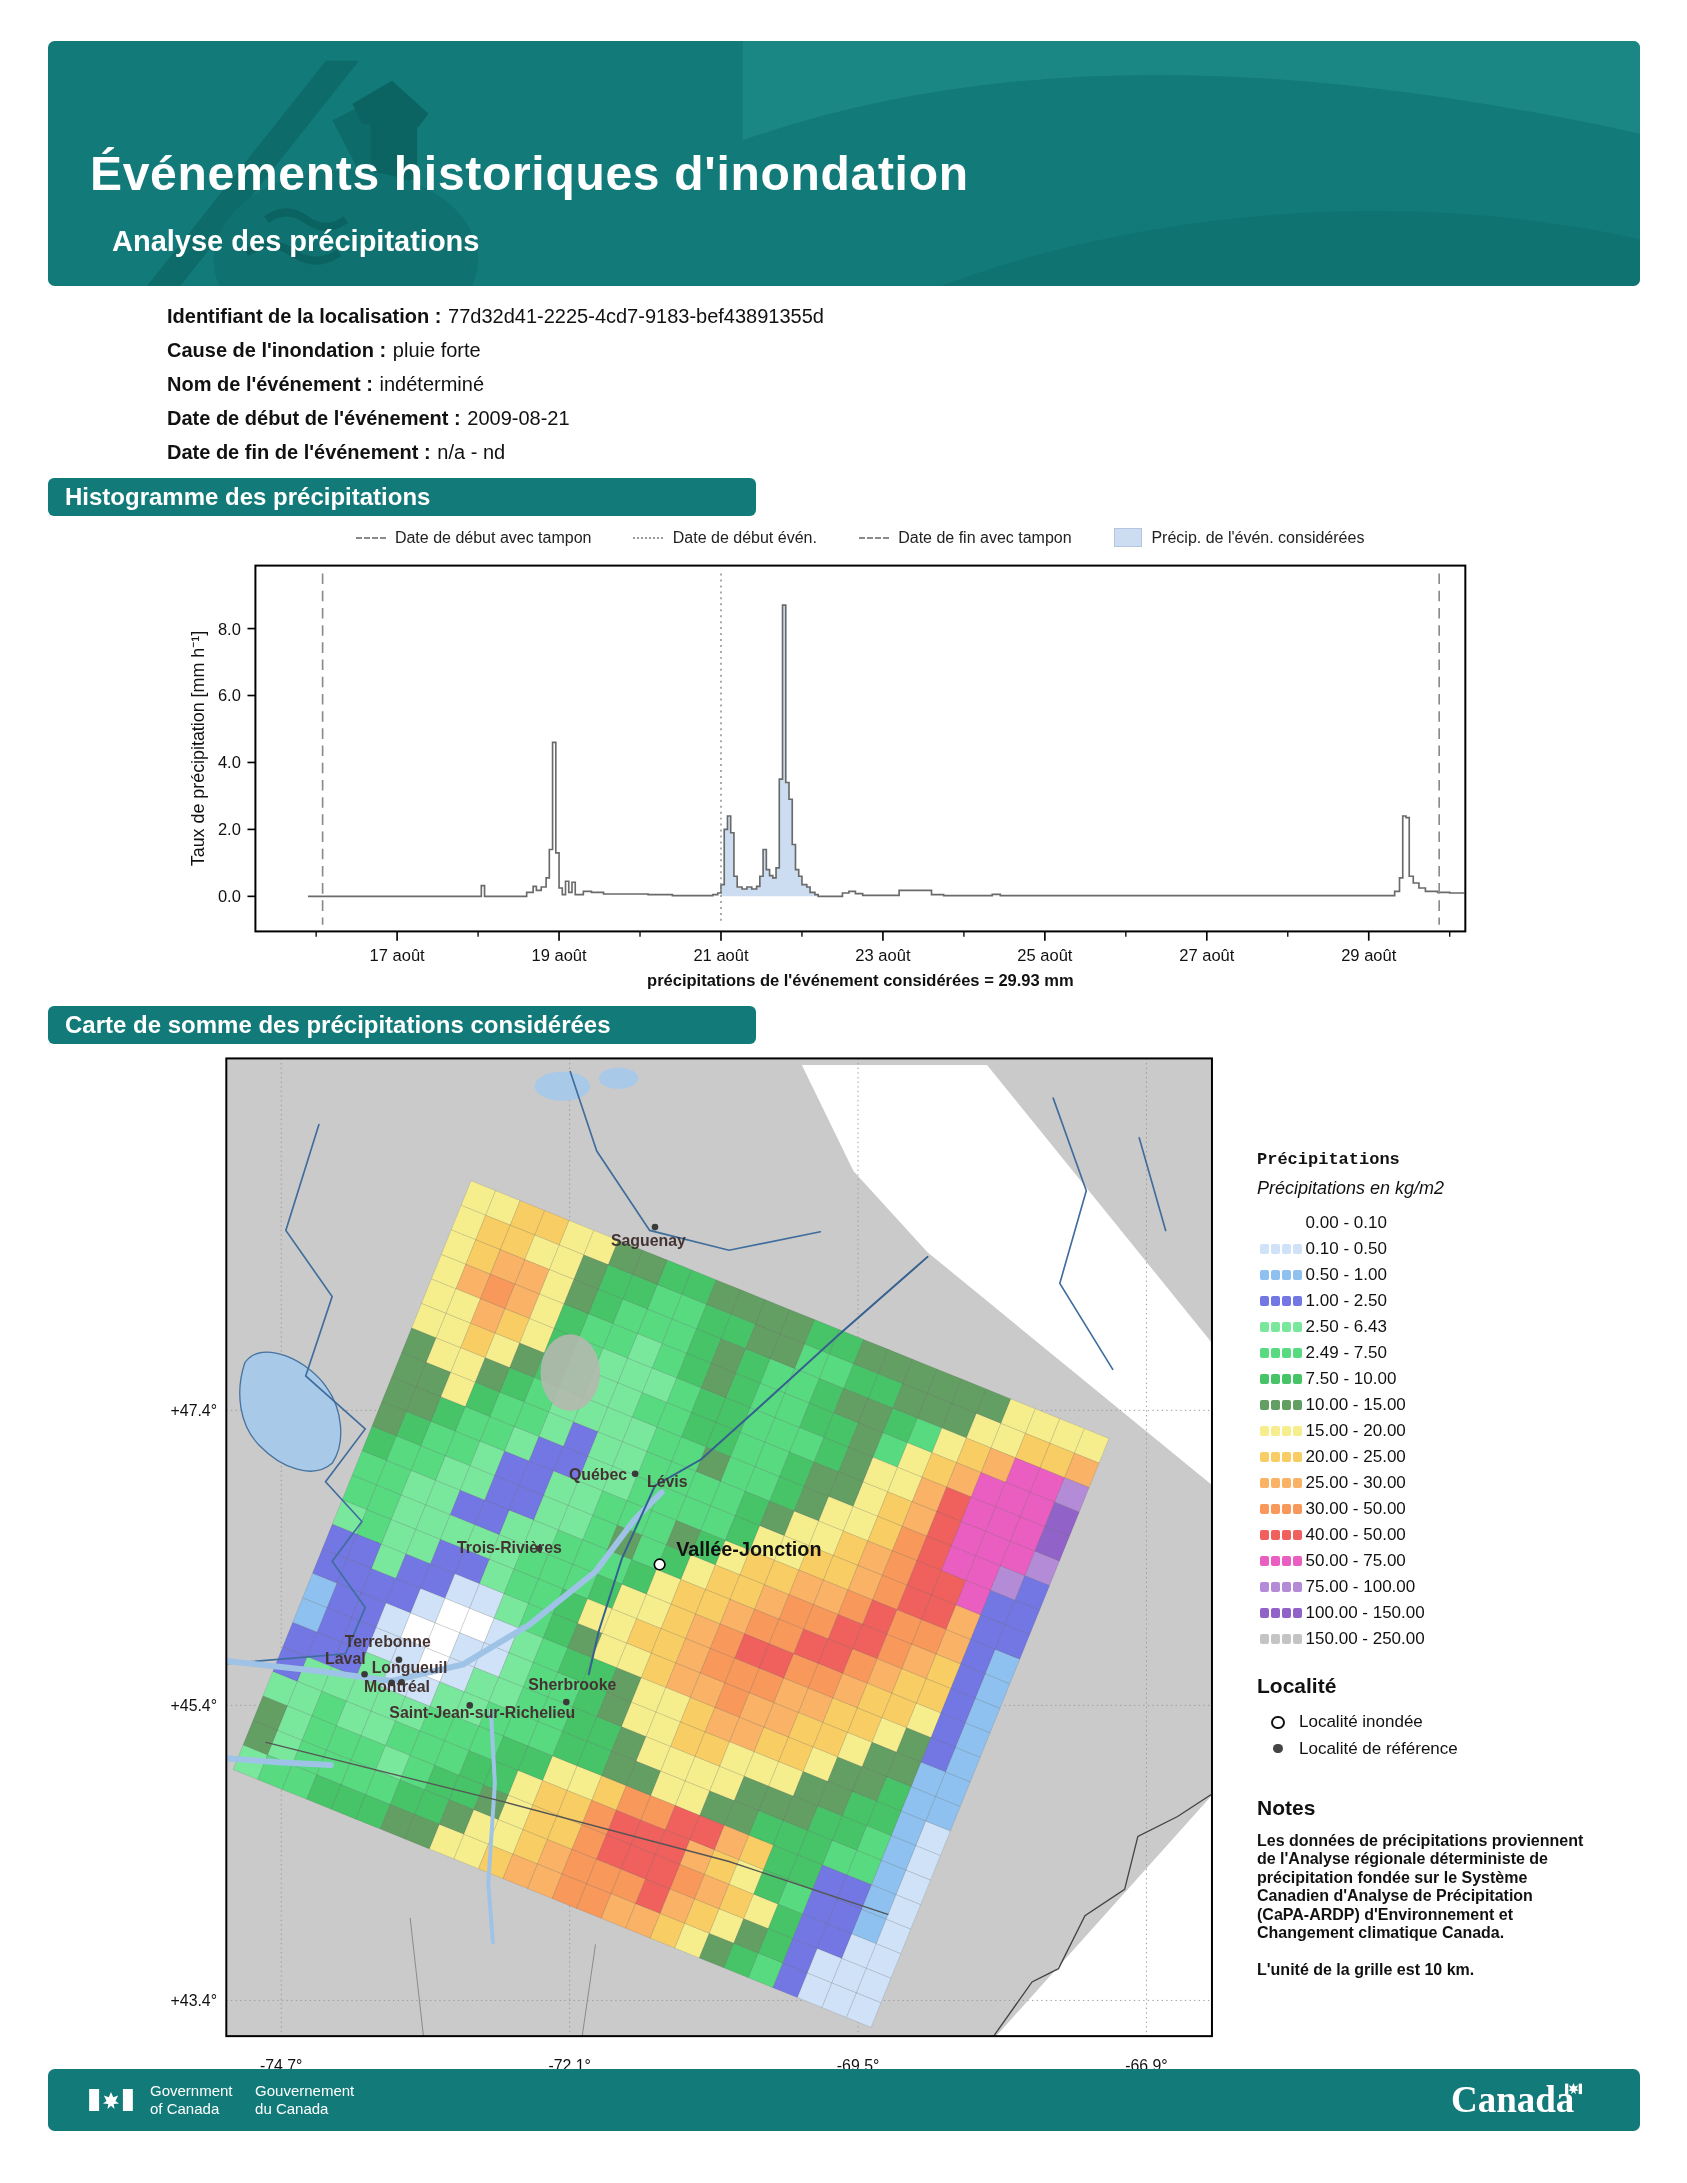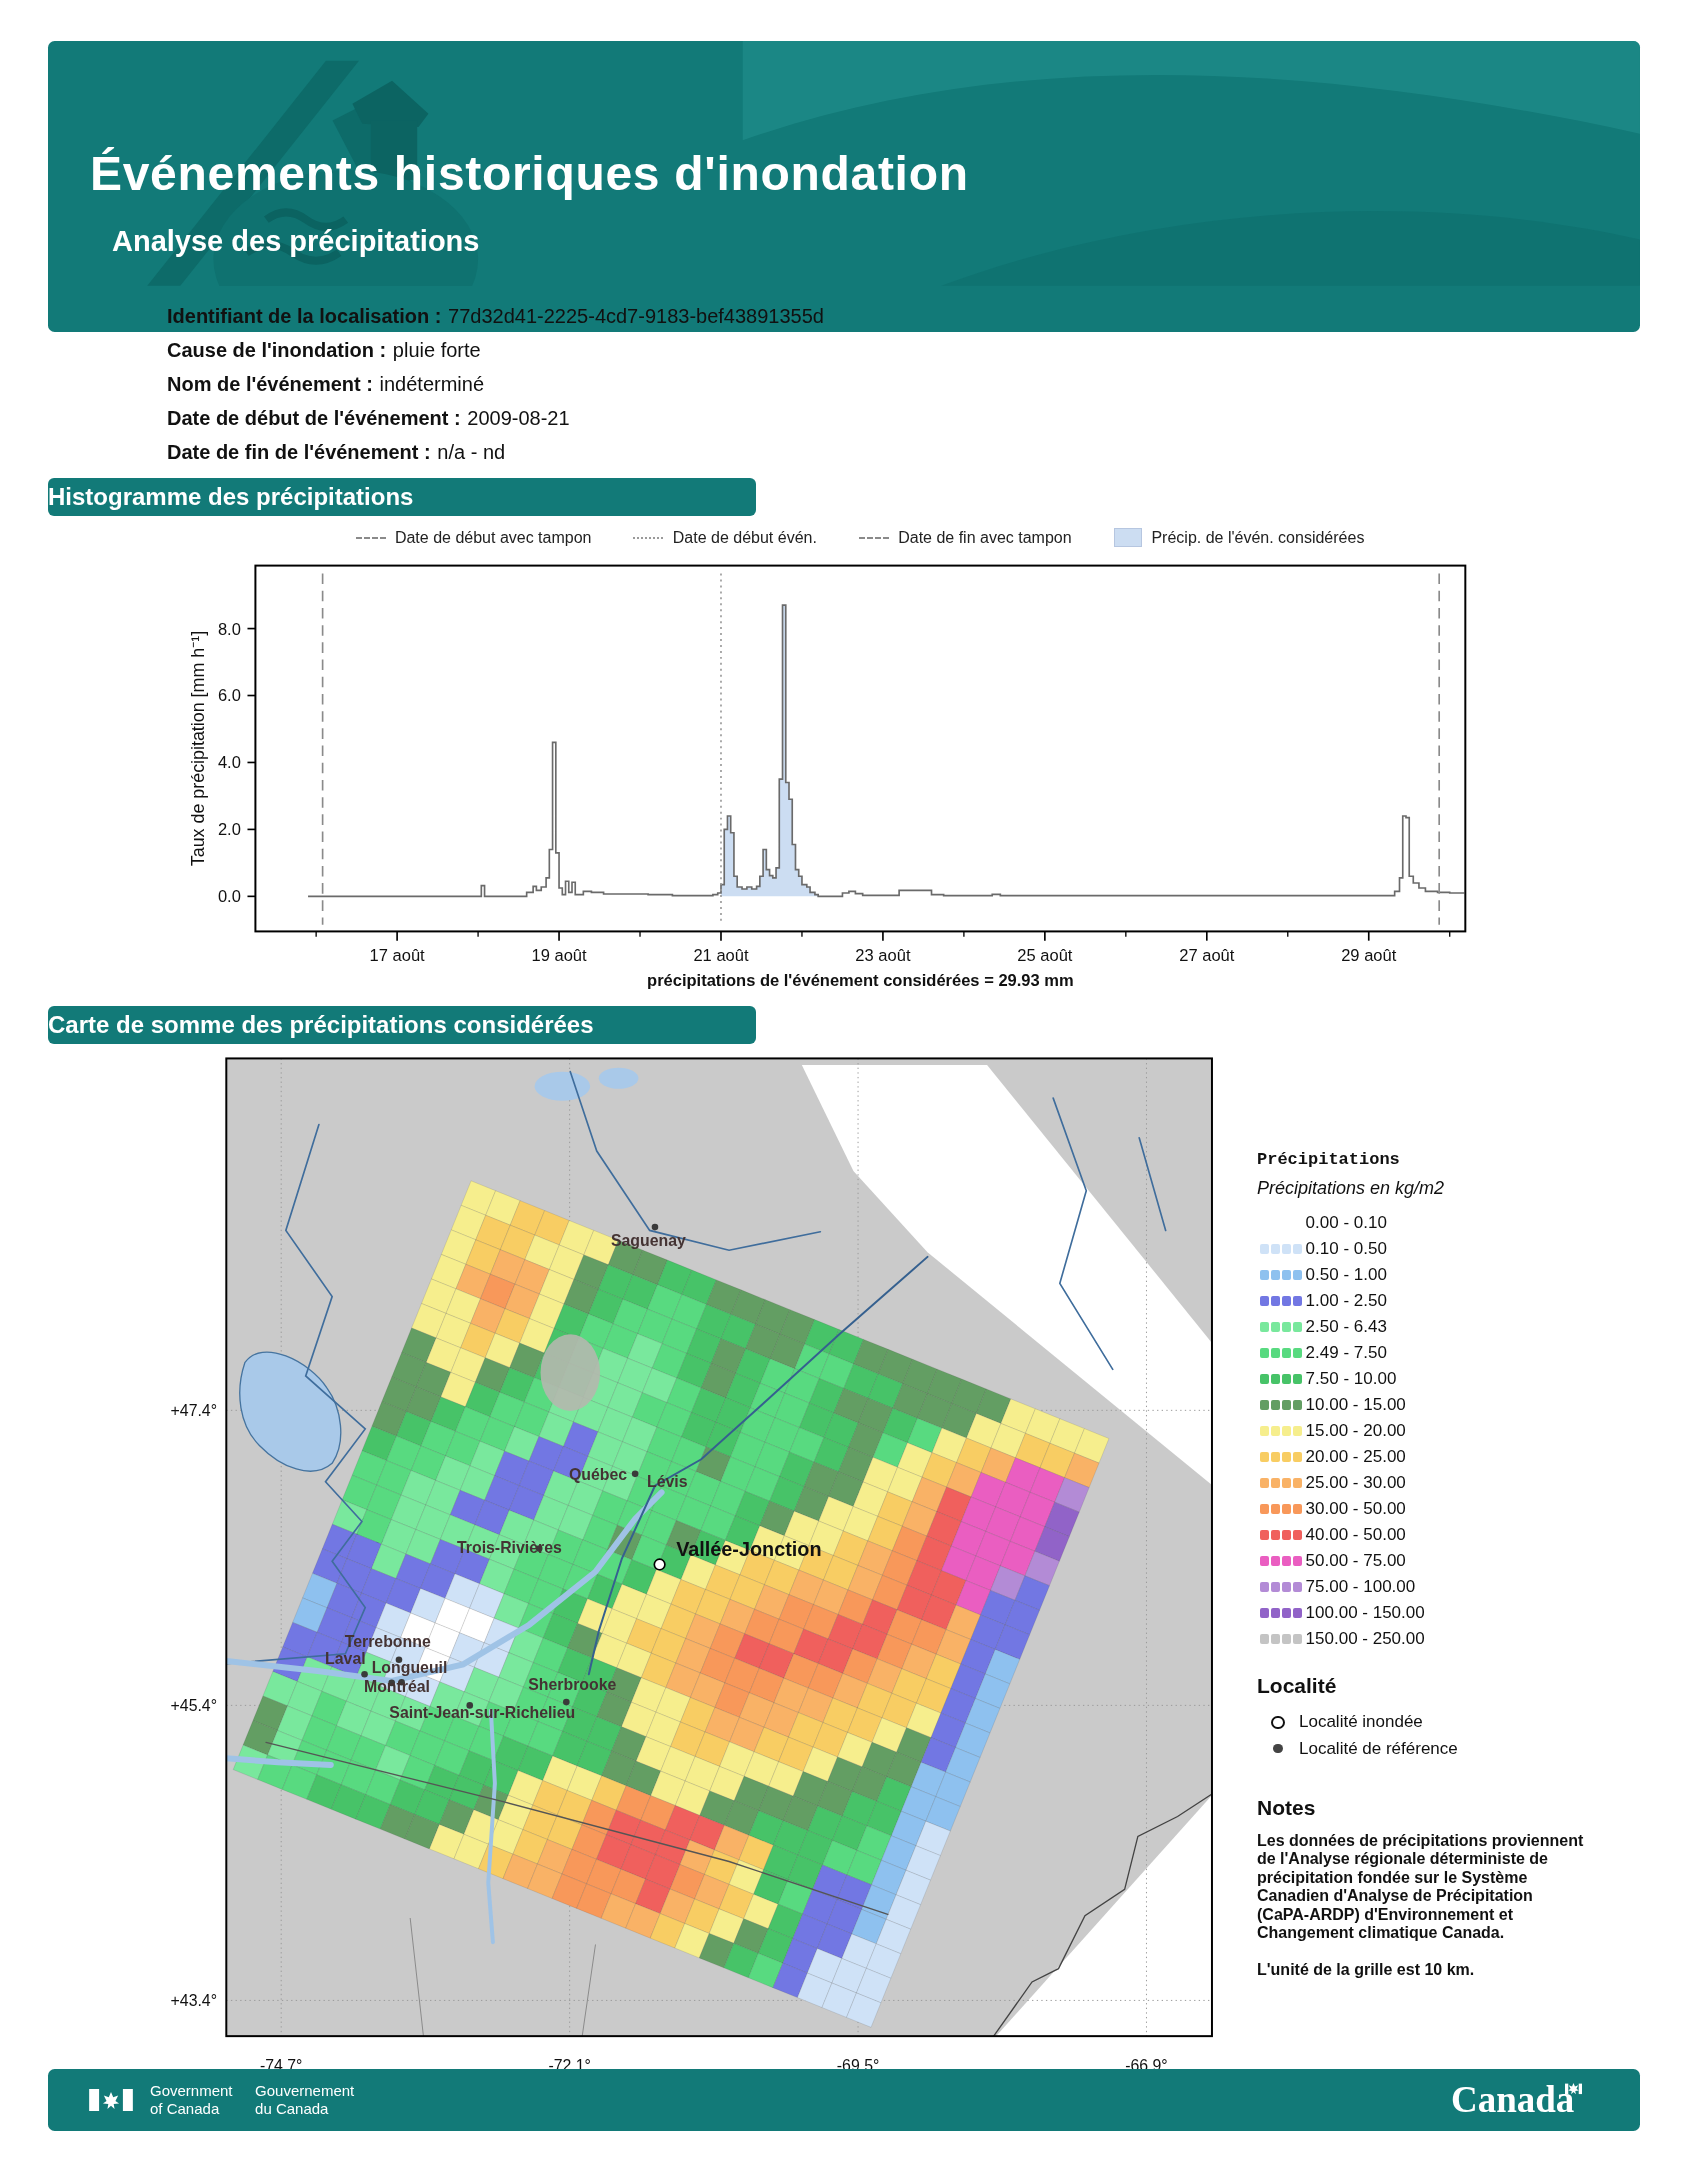--- a/index.html
+++ b/index.html
@@ -1,30 +1,30 @@
 <!DOCTYPE html>
 <html style="font-size:10.6px"><head>
 <meta charset="utf-8">
 <style>
   html,body{margin:0;padding:0;background:#fff;}
   #page{position:relative;width:1687px;height:2183px;background:#ffffff;overflow:hidden;
         font-family:"Liberation Sans", sans-serif;color:#111;}
   
-  .banner{position:absolute;left:48px;top:41px;width:1592px;height:291px;background:#127a78;
+  .banner{position:absolute;left:48px;top:41px;width:1592px;height:245px;background:#127a78;
           border-radius:6.6px;overflow:hidden;}
   .banner svg{position:absolute;inset:0;}
   .banner-title{position:absolute;left:42px;top:105px;color:#fff;font-size:48px;font-weight:bold;letter-spacing:0.7px;}
   .banner-subtitle{position:absolute;left:64px;top:184px;color:#fff;font-size:29px;font-weight:bold;}
   
   .meta{position:absolute;left:167px;top:299px;font-size:20px;line-height:34px;}
   .meta .lbl{font-weight:bold;}
   .meta .val{font-weight:normal;margin-left:6.6px;}
   
   .section-bar{position:absolute;left:48px;width:708px;height:38px;background:#127a78;border-radius:6px;
-               color:#fff;font-size:24px;font-weight:bold;display:flex;align-items:center;box-sizing:border-box;}
+               color:#fff;font-size:24px;font-weight:bold;display:flex;align-items:center;padding-left:17px;box-sizing:border-box;}
   #section-histogram{top:478px;}
   #section-map{top:1006px;}
   
   .hlegend{position:absolute;left:255px;top:528px;width:1210px;display:flex;justify-content:center;
            align-items:center;gap:42px;font-size:16px;color:#222;}
   .hlegend .item{display:flex;align-items:center;gap:9.3px;}
   .ls-dash{width:30px;height:0;border-top:2px dashed #8a8a8a;}
   .ls-dot{width:30px;height:0;border-top:2.6px dotted #9a9a9a;}
   .ls-patch{width:26.5px;height:17px;background:#ccddf2;border:0.7px solid #b6c6e0;}
   

